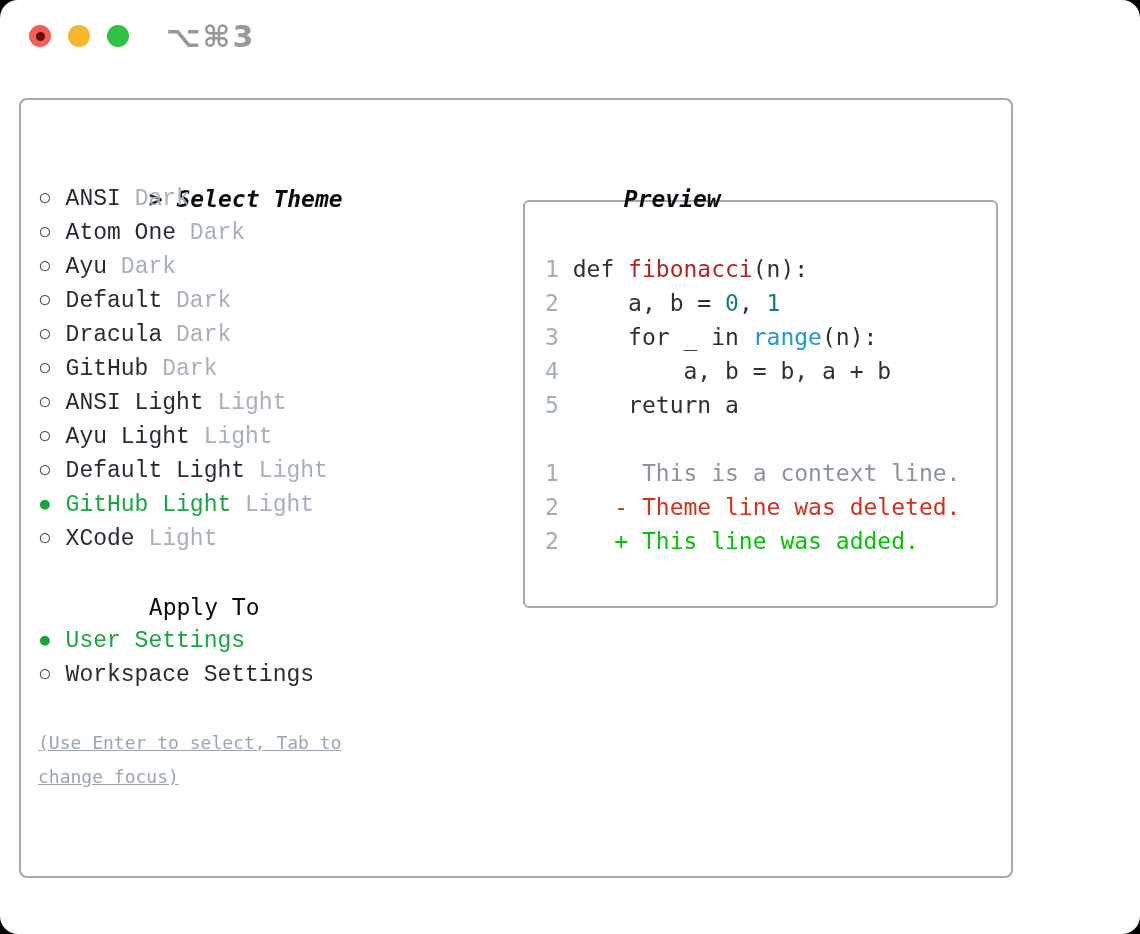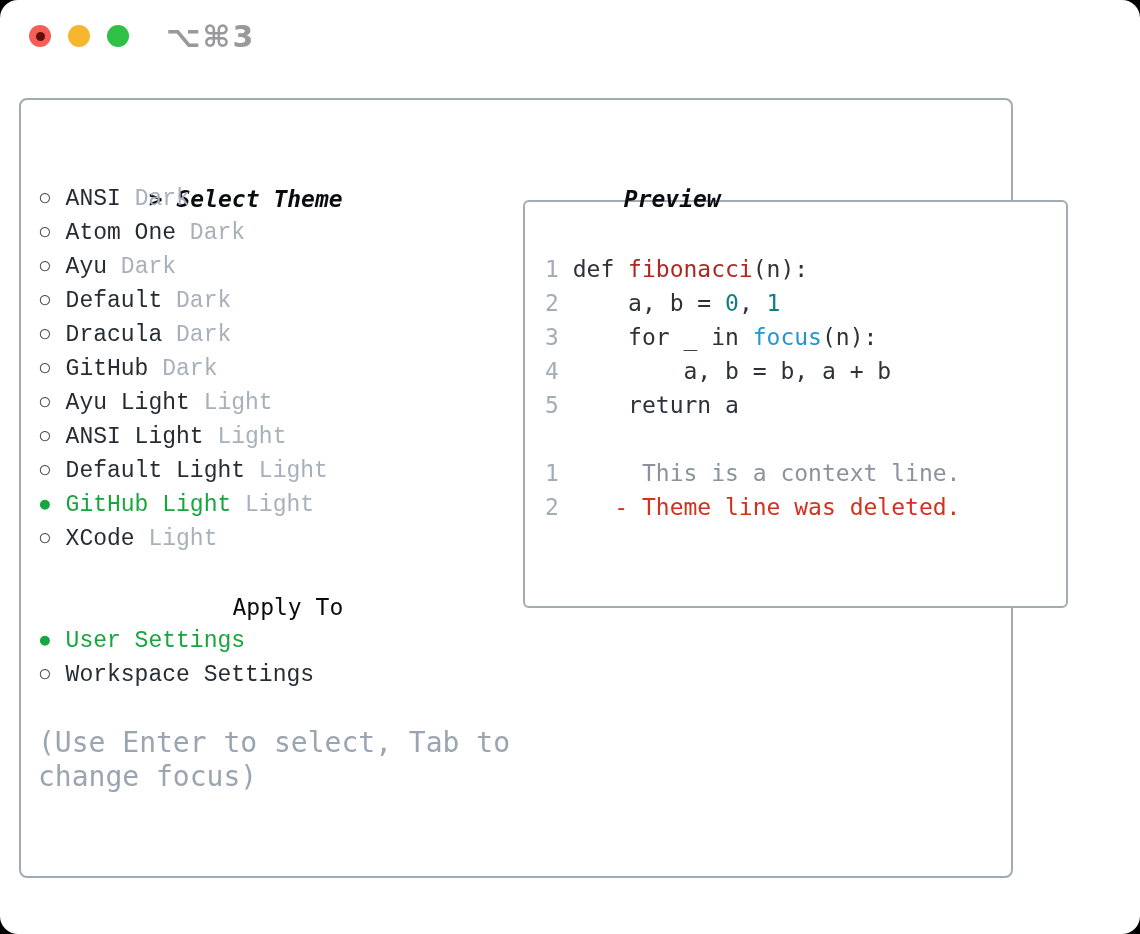--- a/index.html
+++ b/index.html
@@ -49,23 +49,23 @@
   .row{height:34px;line-height:34px;font-size:23px;white-space:pre;color:var(--name);}
   .row.heading{font-weight:700;color:var(--heading);font-style:italic;}
   .prompt{font-weight:700;color:var(--heading);margin-right:1ch;}
   .htext{font-weight:700;color:var(--heading);}
   .row.heading2{color:#0a0a0a;padding-left:2ch;text-align:center;}
   .opt{cursor:pointer;font-family:Liberation Mono, monospace;}
   .opt .bullet{color:var(--bullet);margin-right:1ch;}
   .opt .variant{color:var(--variant);}
   .opt.selected .bullet{color:var(--select-green);}
   .opt.selected .name{color:var(--select-green);}
-  .hint-line{height:34px;line-height:34px;font-size:28px;white-space:pre;color:var(--hint);}
+  .hint-line{height:34px;line-height:34px;font-size:18px;white-space:pre;color:var(--hint);text-decoration:underline;}
   .preview-box{
-    margin-left:10px;margin-top:18px;width:545px;height:408px;box-sizing:border-box;
+    margin-left:10px;margin-top:18px;width:475px;height:408px;box-sizing:border-box;
     border:2px solid var(--border);border-radius:6px;background:#fff;
     padding:50px 0 0 20px;overflow:hidden;
   }
   .crow{height:34px;line-height:34px;font-size:23px;white-space:pre;color:var(--plain);}
   .ln{color:var(--linenum);margin-right:1ch;}
   .c-plain{color:var(--plain);}
   .c-func{color:var(--func-red);}
   .c-builtin{color:var(--builtin-blue);}
   .c-number{color:var(--number-teal);}
   .c-context{color:var(--context);}
@@ -90,22 +90,22 @@
       <div class="row heading">
         <span class="prompt">&gt;</span><span class="htext">Select Theme</span>
       </div>
       <div id="theme-items">
           <div class="row opt"><span class="bullet">○</span><span class="name">ANSI</span><span class="variant"> Dark</span></div>
           <div class="row opt"><span class="bullet">○</span><span class="name">Atom One</span><span class="variant"> Dark</span></div>
           <div class="row opt"><span class="bullet">○</span><span class="name">Ayu</span><span class="variant"> Dark</span></div>
           <div class="row opt"><span class="bullet">○</span><span class="name">Default</span><span class="variant"> Dark</span></div>
           <div class="row opt"><span class="bullet">○</span><span class="name">Dracula</span><span class="variant"> Dark</span></div>
           <div class="row opt"><span class="bullet">○</span><span class="name">GitHub</span><span class="variant"> Dark</span></div>
+          <div class="row opt"><span class="bullet">○</span><span class="name">ANSI Light</span><span class="variant"> Light</span></div>
           <div class="row opt"><span class="bullet">○</span><span class="name">Ayu Light</span><span class="variant"> Light</span></div>
-          <div class="row opt"><span class="bullet">○</span><span class="name">ANSI Light</span><span class="variant"> Light</span></div>
           <div class="row opt"><span class="bullet">○</span><span class="name">Default Light</span><span class="variant"> Light</span></div>
           <div class="row opt selected"><span class="bullet">●</span><span class="name">GitHub Light</span><span class="variant"> Light</span></div>
           <div class="row opt"><span class="bullet">○</span><span class="name">XCode</span><span class="variant"> Light</span></div>
         </div>
       <div class="row"></div>
       <div class="row heading2">Apply To</div>
       <div id="apply-items">
           <div class="row opt selected"><span class="bullet">●</span><span class="name">User Settings</span></div>
           <div class="row opt"><span class="bullet">○</span><span class="name">Workspace Settings</span></div>
         </div>
@@ -116,22 +116,23 @@
         </div>
     </div>
 
     <div class="right-col">
       <div class="row heading">
         <span class="htext">Preview</span>
       </div>
       <div class="preview-box" id="preview-box">
           <div class="crow"><span class="ln">1</span><span class="c-plain">def </span><span class="c-func">fibonacci</span><span class="c-plain">(n):</span></div>
           <div class="crow"><span class="ln">2</span><span class="c-plain">    a, b = </span><span class="c-number">0</span><span class="c-plain">, </span><span class="c-number">1</span></div>
-          <div class="crow"><span class="ln">3</span><span class="c-plain">    for _ in </span><span class="c-builtin">focus</span><span class="c-plain">(n):</span></div>
+          <div class="crow"><span class="ln">3</span><span class="c-plain">    for _ in </span><span class="c-builtin">range</span><span class="c-plain">(n):</span></div>
           <div class="crow"><span class="ln">4</span><span class="c-plain">        a, b = b, a + b</span></div>
           <div class="crow"><span class="ln">5</span><span class="c-plain">    return a</span></div>
           <div class="crow"></div>
           <div class="crow"><span class="ln">1</span><span class="c-context">     This is a context line.</span></div>
           <div class="crow"><span class="ln">2</span><span class="c-deleted">   - Theme line was deleted.</span></div>
+          <div class="crow"><span class="ln">2</span><span class="c-added">   + This line was added.</span></div>
         </div>
     </div>
   </div>
 </div>
 
 </body></html>

